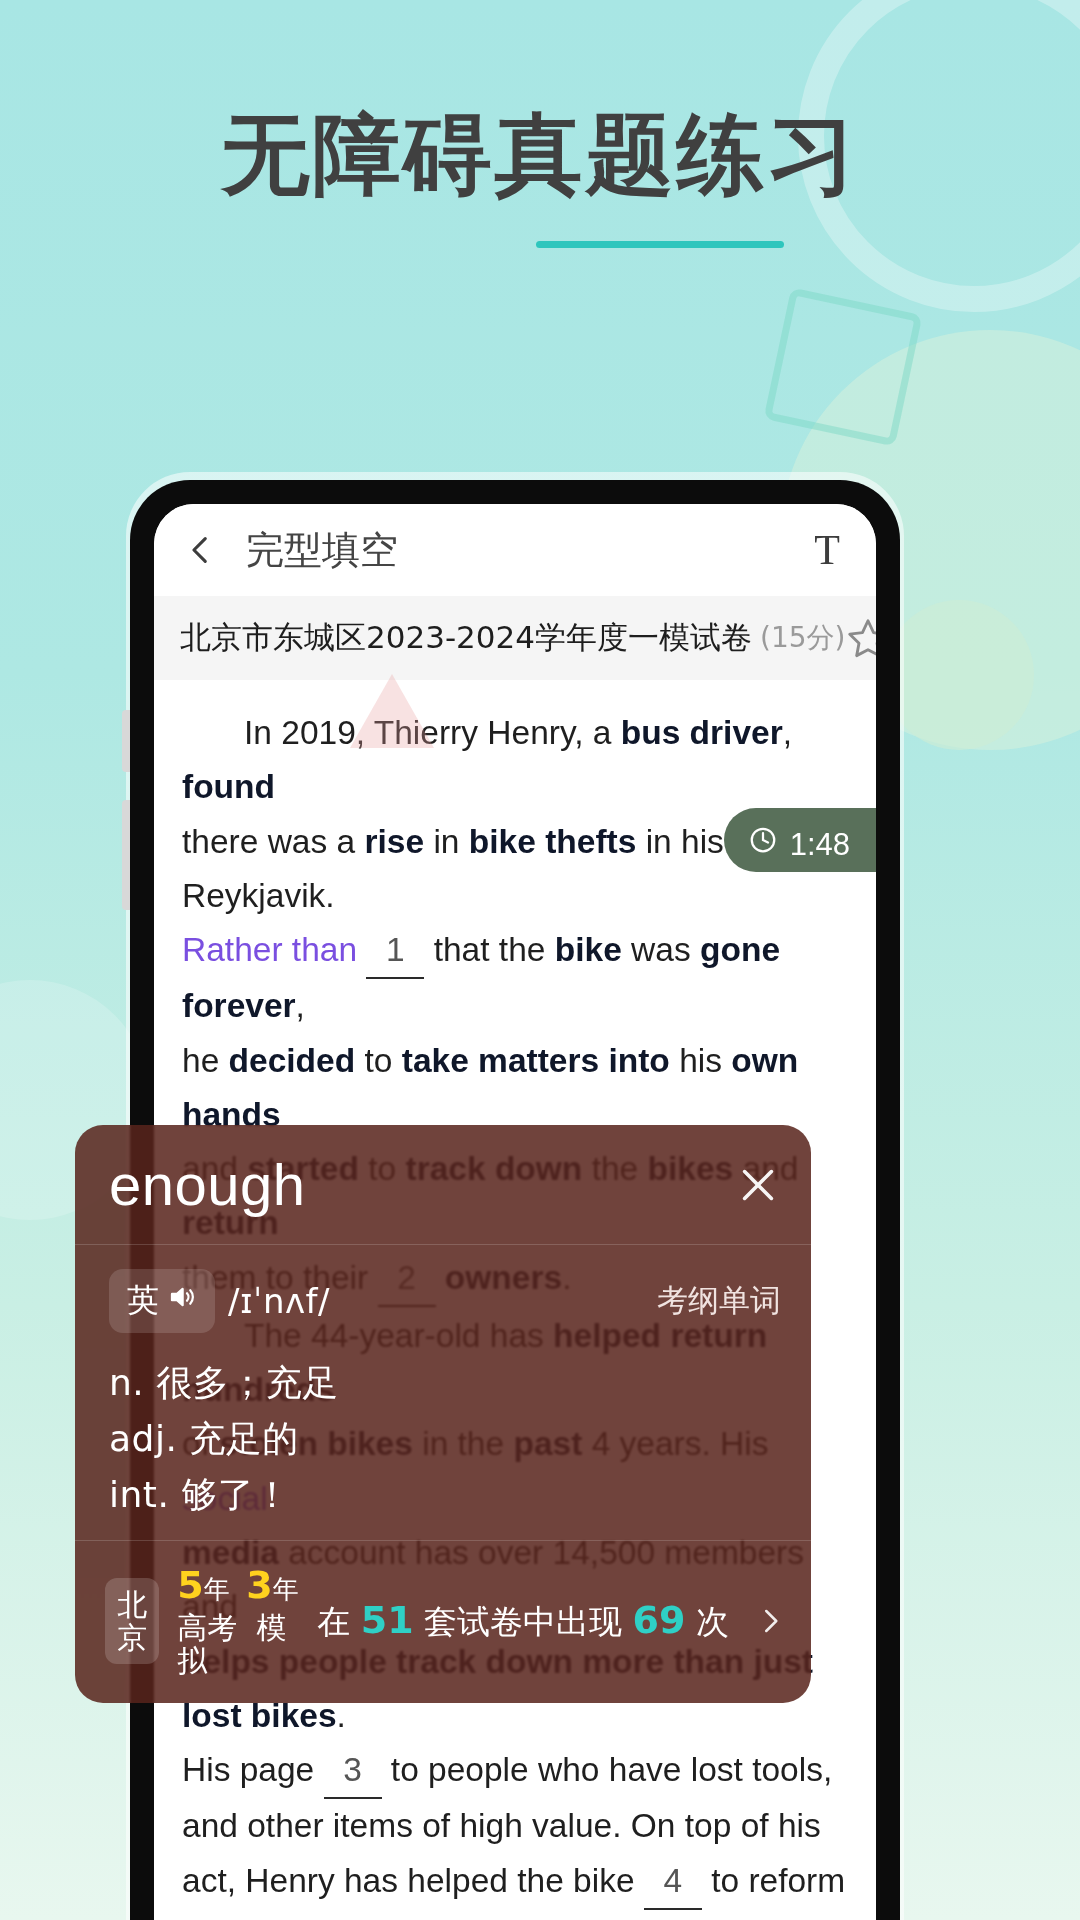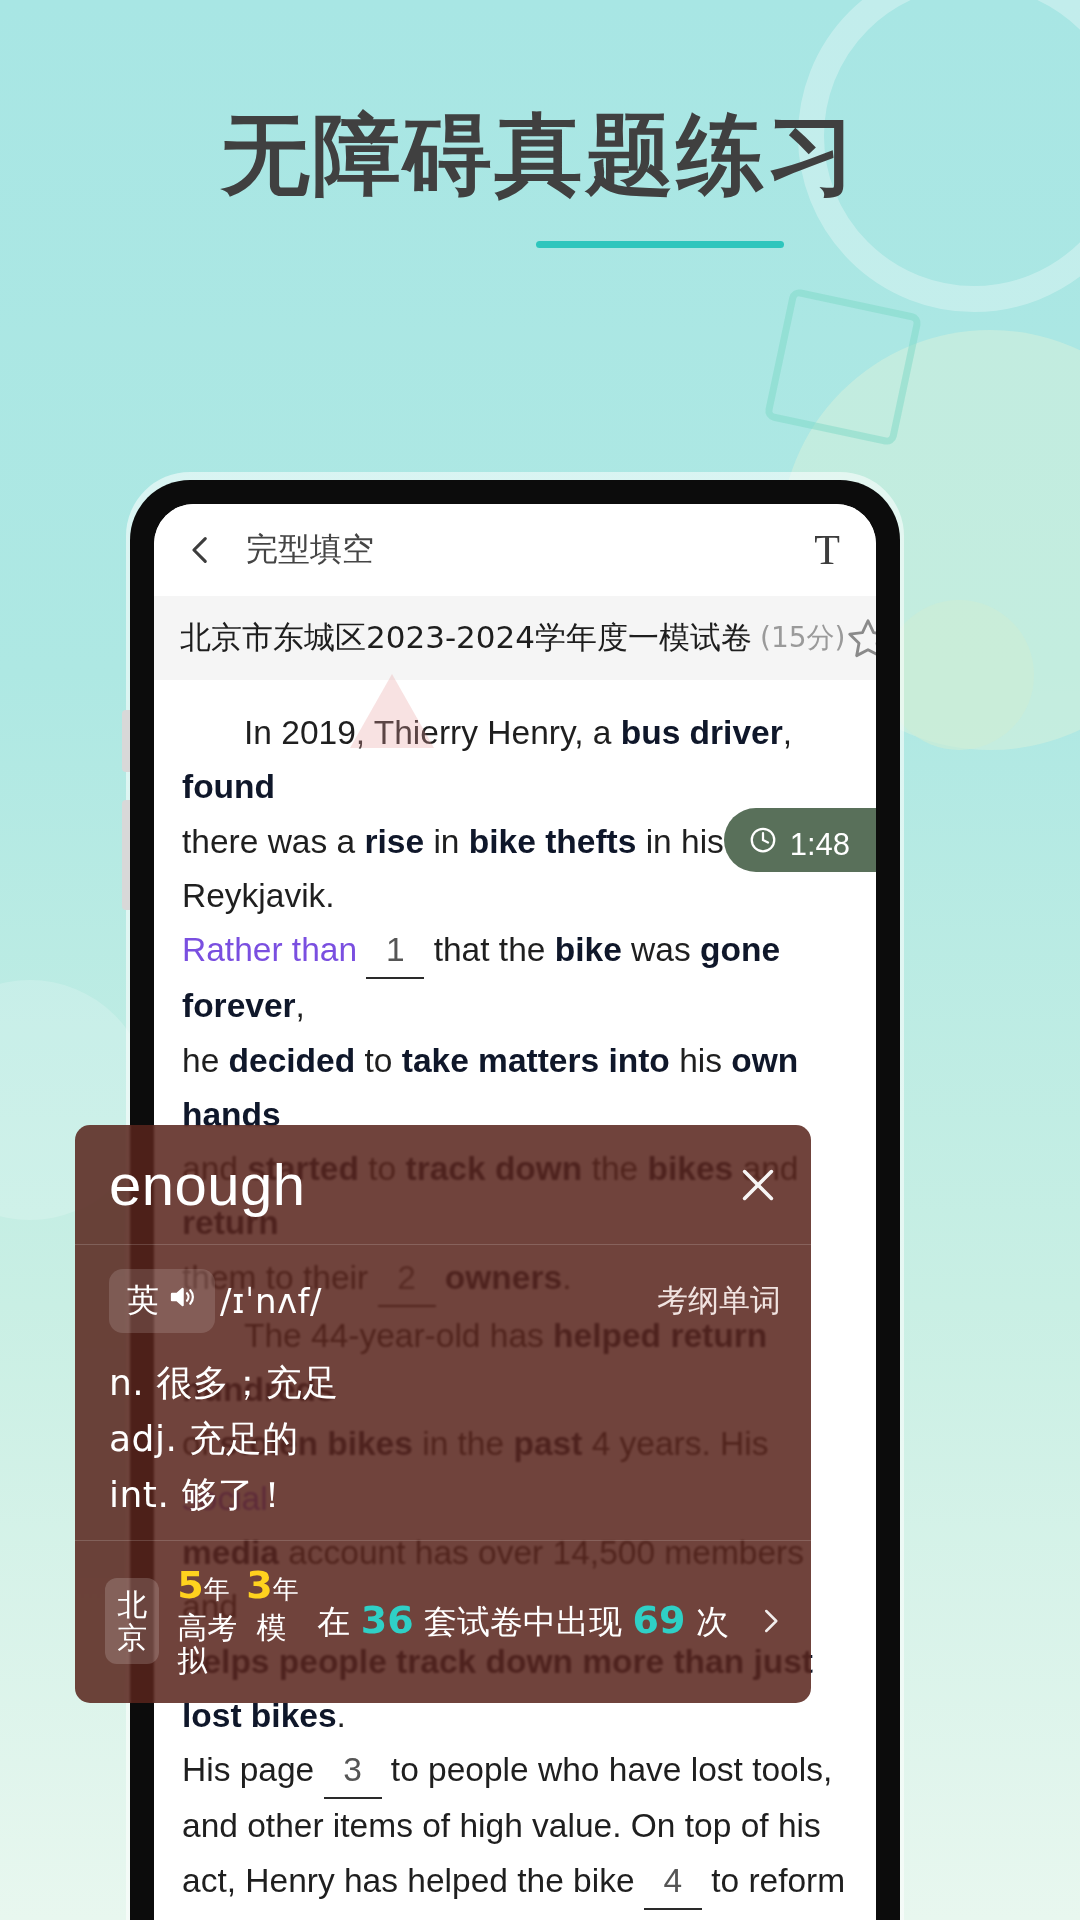--- a/index.html
+++ b/index.html
@@ -56,21 +56,21 @@
     position:absolute;left:24px;top:24px;right:24px;bottom:0;
     background:#ffffff;border-radius:40px 40px 0 0;overflow:hidden;
   }
 
   
   .appbar{
     height:92px;display:flex;align-items:center;padding:0 30px;background:#fff;
   }
   .back-ico{width:34px;height:34px;flex:0 0 auto;}
   .appbar-title{
-    font-size:32px;color:#454545;margin-left:28px;flex:1 1 auto;
+    font-size:38px;color:#454545;margin-left:28px;flex:1 1 auto;
     font-family:"DejaVu Sans","Liberation Sans",sans-serif;
   }
   .tt{font-size:42px;color:#3d3d3d;font-family:"Liberation Serif",serif;padding-right:6px;}
 
   
   .paper-row{
     height:84px;background:#f5f5f5;display:flex;align-items:center;
     padding:0 26px 0 26px;
   }
   .paper-title{
@@ -102,40 +102,40 @@
   .timer{
     position:absolute;right:0;top:128px;display:flex;align-items:center;gap:12px;
     background:#59705a;color:#fff;border-radius:40px 0 0 40px;
     padding:12px 26px 2px 24px;font-size:31px;
     font-family:"Liberation Sans",sans-serif;
   }
 
   
   .dict{
     position:absolute;left:75px;top:1125px;width:736px;
-    background:rgba(88,36,28,.86);border-radius:15px;overflow:hidden;
+    background:rgba(88,36,28,.86);border-radius:28px;overflow:hidden;
     color:#fff;font-family:"DejaVu Sans","Liberation Sans",sans-serif;
     backdrop-filter:blur(1px);
   }
   .dict-head{
     display:flex;align-items:center;padding:26px 30px 26px 34px;
     border-bottom:1.5px solid rgba(255,255,255,.16);
   }
   .dict-word{
     font-size:58px;font-weight:400;letter-spacing:.5px;flex:1 1 auto;
     font-family:"Liberation Sans",sans-serif;
   }
   .close-ico{width:46px;height:46px;flex:0 0 auto;opacity:.95;}
   .dict-body{padding:24px 30px 18px 34px;}
   .phon-row{display:flex;align-items:center;}
   .sp-chip{
     display:flex;align-items:center;gap:8px;background:rgba(255,255,255,.14);
     border-radius:14px;padding:10px 18px;font-size:32px;
   }
-  .phon{font-size:34px;margin-left:5px;letter-spacing:.5px;
+  .phon{font-size:34px;margin-left:13px;letter-spacing:.5px;
         font-family:"DejaVu Sans",sans-serif;}
   .tag{margin-left:auto;font-size:31px;color:#f0e3e0;}
   .defs{margin-top:22px;}
   .defs div{font-size:36px;line-height:1.55;letter-spacing:.5px;}
   .dict-foot{
     border-top:1.5px solid rgba(255,255,255,.16);
     display:flex;align-items:center;padding:24px 26px 26px 30px;gap:18px;
   }
   .city-badge{
     width:62px;height:86px;background:rgba(255,255,255,.17);border-radius:12px;
@@ -257,21 +257,21 @@
         &nbsp;<b>3</b><span>年</span>
       </div>
       <div class="bot">
         <span>高考</span>
         &nbsp;<span>模拟</span>
       </div>
     </span>
     <span class="stat">
       <div class="line">
         <span>在</span>
-        <b>36</b>
+        <b>51</b>
         <span>套试卷中出现</span>
         <b>69</b>
         <span>次</span>
       </div>
       <span class="bar">
         <i style="width: 62%;"></i>
       </span>
     </span>
     <span class="chev">
       <svg viewBox="0 0 24 24" width="30" height="30" fill="none" stroke="#fff" stroke-width="2" stroke-linecap="round" stroke-linejoin="round">

